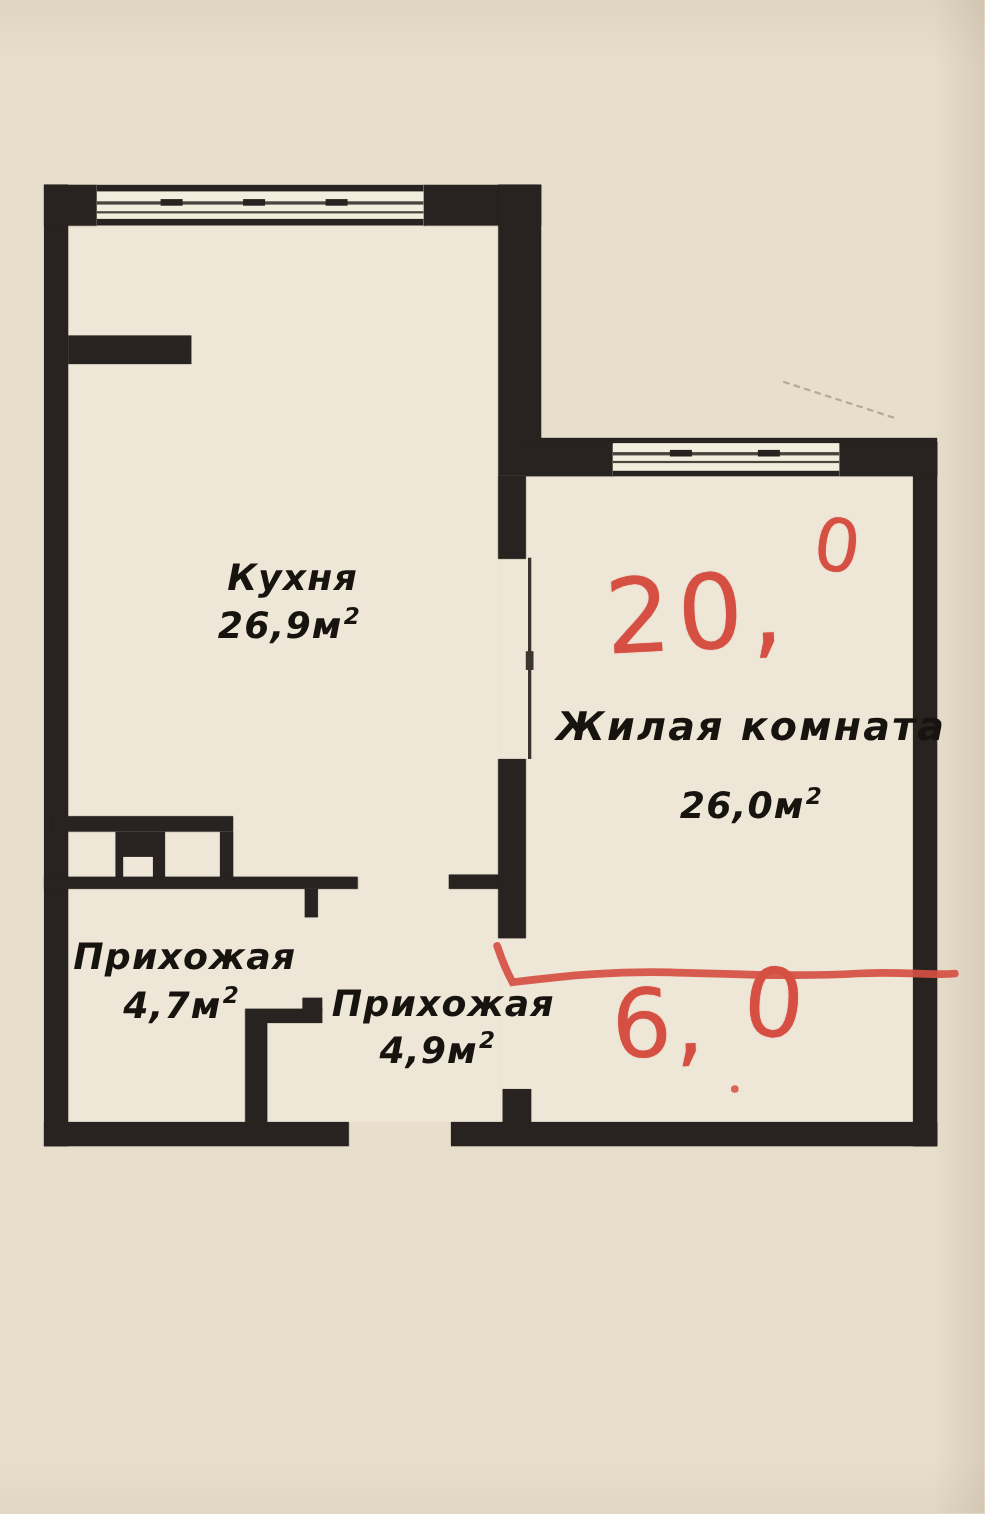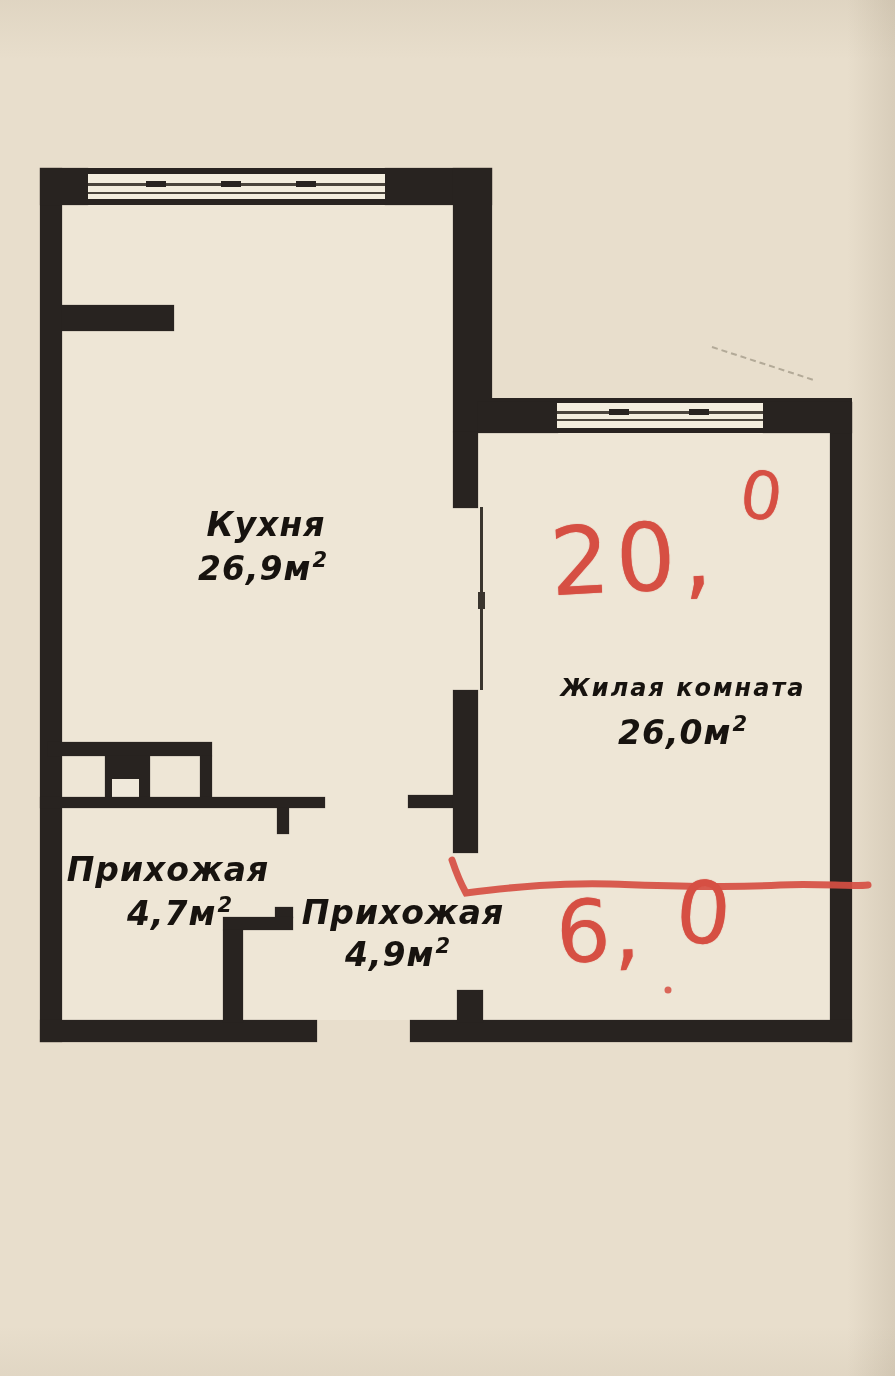--- a/index.html
+++ b/index.html
@@ -105,31 +105,31 @@
 <div class="wall" style="left:223px;top:917px;width:70px;height:13px"></div>
 <div class="wall" style="left:223px;top:930px;width:20px;height:92px"></div>
 
 <div class="label room-name" style="left:266px;top:508px">
   <span>Кухня</span>
 </div>
 <div class="label room-area" style="left:263px;top:552px">
   <span>26,9м</span><span class="sup">2</span>
 </div>
 
-<div class="label room-name" style="left:683px;top:676px;font-size:24px;letter-spacing:2px">
+<div class="label room-name" style="left:683px;top:644px;font-size:36px;letter-spacing:2px">
   <span>Жилая комната</span>
 </div>
 <div class="label room-area" style="left:683px;top:716px">
   <span>26,0м</span><span class="sup">2</span>
 </div>
 
 <div class="label room-name" style="left:168px;top:853px">
   <span>Прихожая</span>
 </div>
-<div class="label room-area" style="left:180px;top:897px">
+<div class="label room-area" style="left:165px;top:897px">
   <span>4,7м</span><span class="sup">2</span>
 </div>
 
 <div class="label room-name" style="left:403px;top:896px">
   <span>Прихожая</span>
 </div>
 <div class="label room-area" style="left:398px;top:938px">
   <span>4,9м</span><span class="sup">2</span>
 </div>
 

